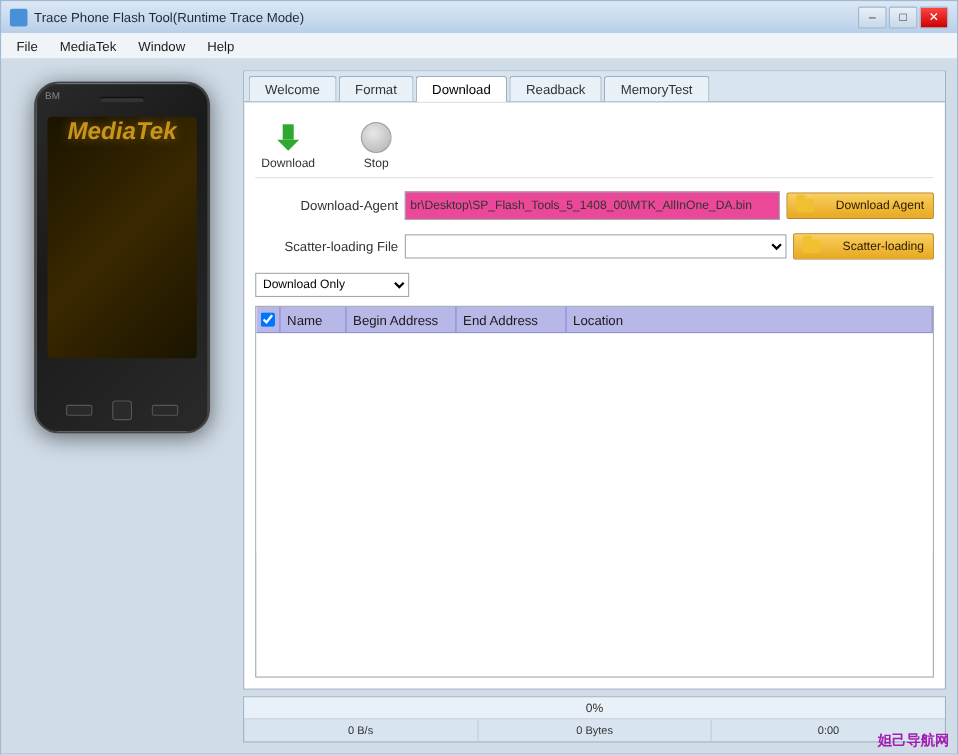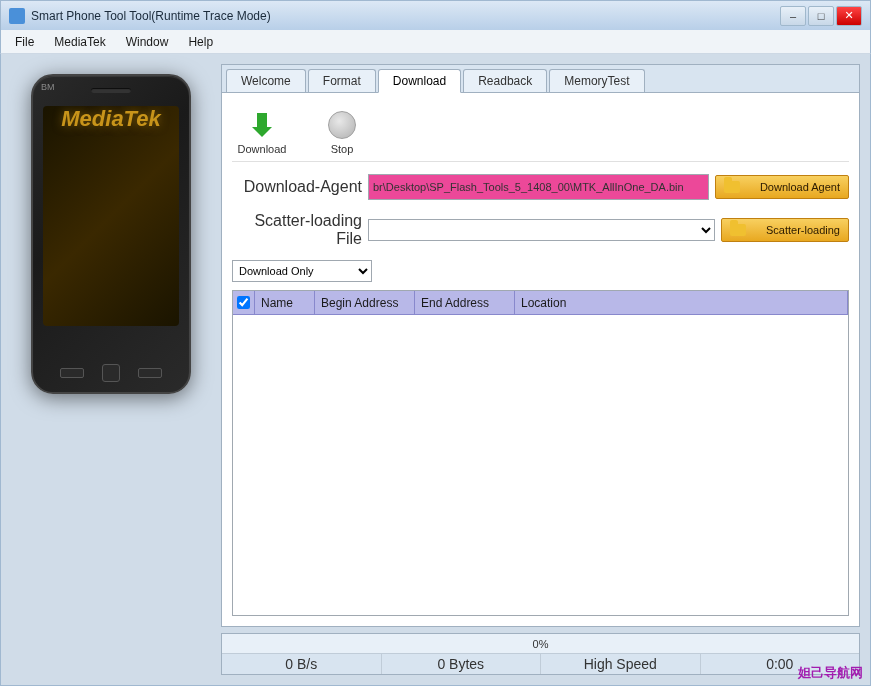--- a/index.html
+++ b/index.html
@@ -249,21 +249,21 @@
     .form-row {
       display: flex;
       align-items: center;
       gap: 6px;
       margin-bottom: 4px;
     }
     .form-label {
       width: 130px;
       text-align: right;
       color: #333;
-      font-size: 16px;
+      font-size: 12px;
       flex-shrink: 0;
     }
     .form-input {
       flex: 1;
       height: 22px;
       border: 1px solid #a0a8b0;
       padding: 12px 4px;
       font-size: 11px;
       background: #ec4899;
       color: #333;
@@ -385,21 +385,21 @@
       color: #333;
     }
     .stats-row {
       display: flex;
       height: 20px;
       align-items: center;
     }
     .stat-cell {
       flex: 1;
       text-align: center;
-      font-size: 14px;
+      font-size: 10px;
       color: #333;
       border-right: 1px solid #c0ccd8;
       height: 100%;
       display: flex;
       align-items: center;
       justify-content: center;
     }
     .stat-cell:last-child { border-right: none; }
 
     
@@ -410,21 +410,21 @@
       color: #a21caf;
       font-size: 13px;
       font-weight: bold;
     }
   </style>
 </head>
 <body>
 
 <div class="title-bar">
   <span class="title-bar-icon"></span>
-  <span class="title-text">Smart Phone Tool Tool(Runtime Trace Mode)</span>
+  <span class="title-text">Trace Phone Flash Tool(Runtime Trace Mode)</span>
   <div class="title-buttons">
     <div class="title-btn">–</div>
     <div class="title-btn">□</div>
     <div class="title-btn close">✕</div>
   </div>
 </div>
 
 <div class="menu-bar">
   <div class="menu-item">File</div>
   <div class="menu-item">MediaTek</div>
@@ -528,21 +528,20 @@
     </div>
 
     <div class="status-bar">
       <div class="progress-row">
         <div class="progress-bg"></div>
         <span class="progress-label">0%</span>
       </div>
       <div class="stats-row">
         <div class="stat-cell">0 B/s</div>
         <div class="stat-cell">0 Bytes</div>
-        <div class="stat-cell">High Speed</div>
         <div class="stat-cell">0:00</div>
       </div>
     </div>
 
   </div>
 </div>
 
 <div class="watermark">妲己导航网</div>
 
 </body></html>

